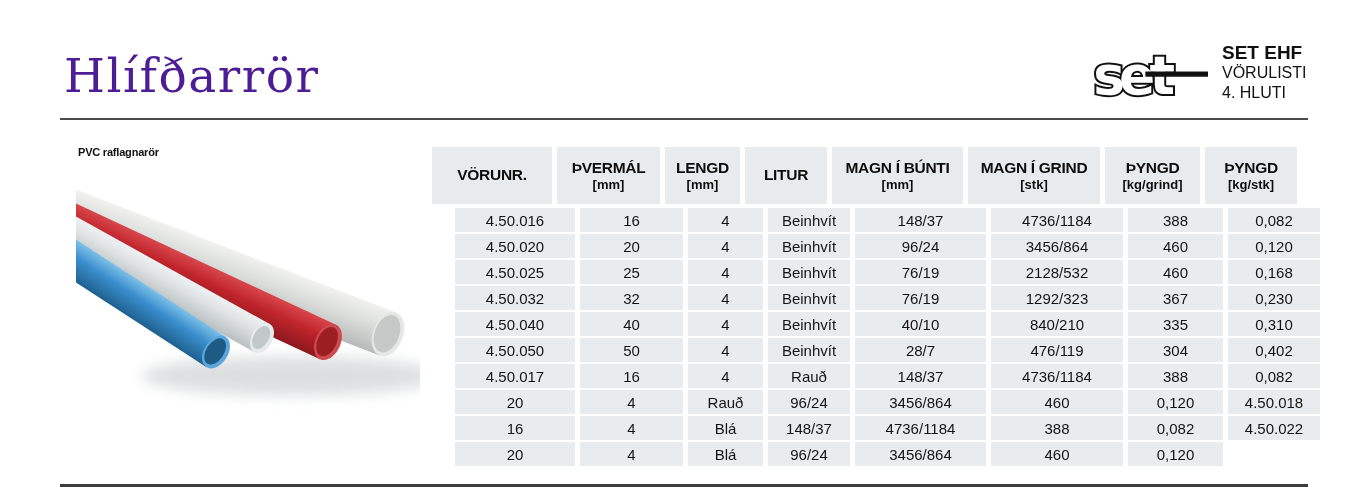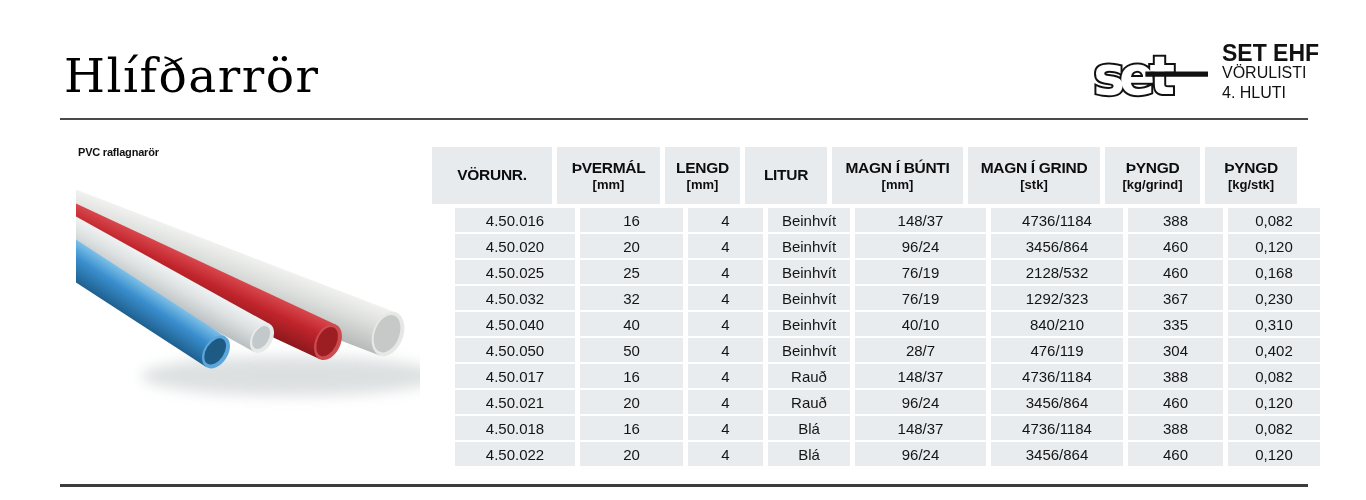--- a/index.html
+++ b/index.html
@@ -9,31 +9,31 @@
   *{margin:0;padding:0;box-sizing:border-box;}
   html,body{background:#fff;}
   .page{
     position:relative;width:1366px;height:500px;background:var(--page_bg);
     font-family:"Liberation Sans",sans-serif;color:var(--text);overflow:hidden;
   }
   
   .page-title{
     position:absolute;left:64px;top:48px;
     font-family:"DejaVu Serif",serif;font-weight:normal;
-    font-size:47px;letter-spacing:1.5px;color:#000000;
+    font-size:47px;letter-spacing:1.5px;color:#4c1d95;
   }
   .rule{position:absolute;left:60px;width:1248px;}
   .rule.top{top:118px;height:2px;background:var(--rule_top);}
   .rule.bottom{top:484px;height:3px;background:var(--rule_bottom);}
   .logo-svg{position:absolute;left:1092px;top:44px;width:116px;height:62px;}
   .logo-text{
     position:absolute;left:1222px;top:43px;line-height:20px;
     font-size:16px;color:#111;
   }
-  .logo-text .l0{font-weight:bold;font-size:23px;}
+  .logo-text .l0{font-weight:bold;font-size:19px;}
   
   .section-heading{
     position:absolute;left:78px;top:146px;
     font-size:11px;font-weight:bold;color:#101010;letter-spacing:-0.2px;
   }
   .photo{
     position:absolute;left:76px;top:176px;width:344px;height:240px;
     background:#fff;overflow:hidden;
   }
   .photo svg{display:block;width:344px;height:240px;}
@@ -215,21 +215,20 @@
         <div class="td">304</div>
         <div class="td">0,402</div>
         <div class="td">4.50.017</div>
         <div class="td">16</div>
         <div class="td">4</div>
         <div class="td">Rauð</div>
         <div class="td">148/37</div>
         <div class="td">4736/1184</div>
         <div class="td">388</div>
         <div class="td">0,082</div>
-        <div class="td">4.50.021</div>
         <div class="td">20</div>
         <div class="td">4</div>
         <div class="td">Rauð</div>
         <div class="td">96/24</div>
         <div class="td">3456/864</div>
         <div class="td">460</div>
         <div class="td">0,120</div>
         <div class="td">4.50.018</div>
         <div class="td">16</div>
         <div class="td">4</div>

